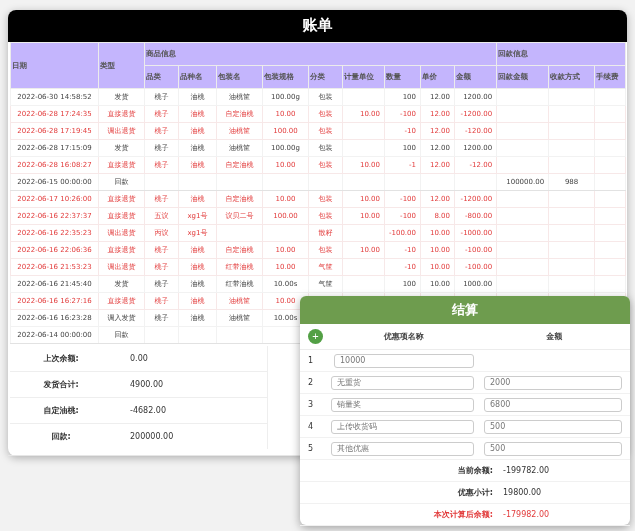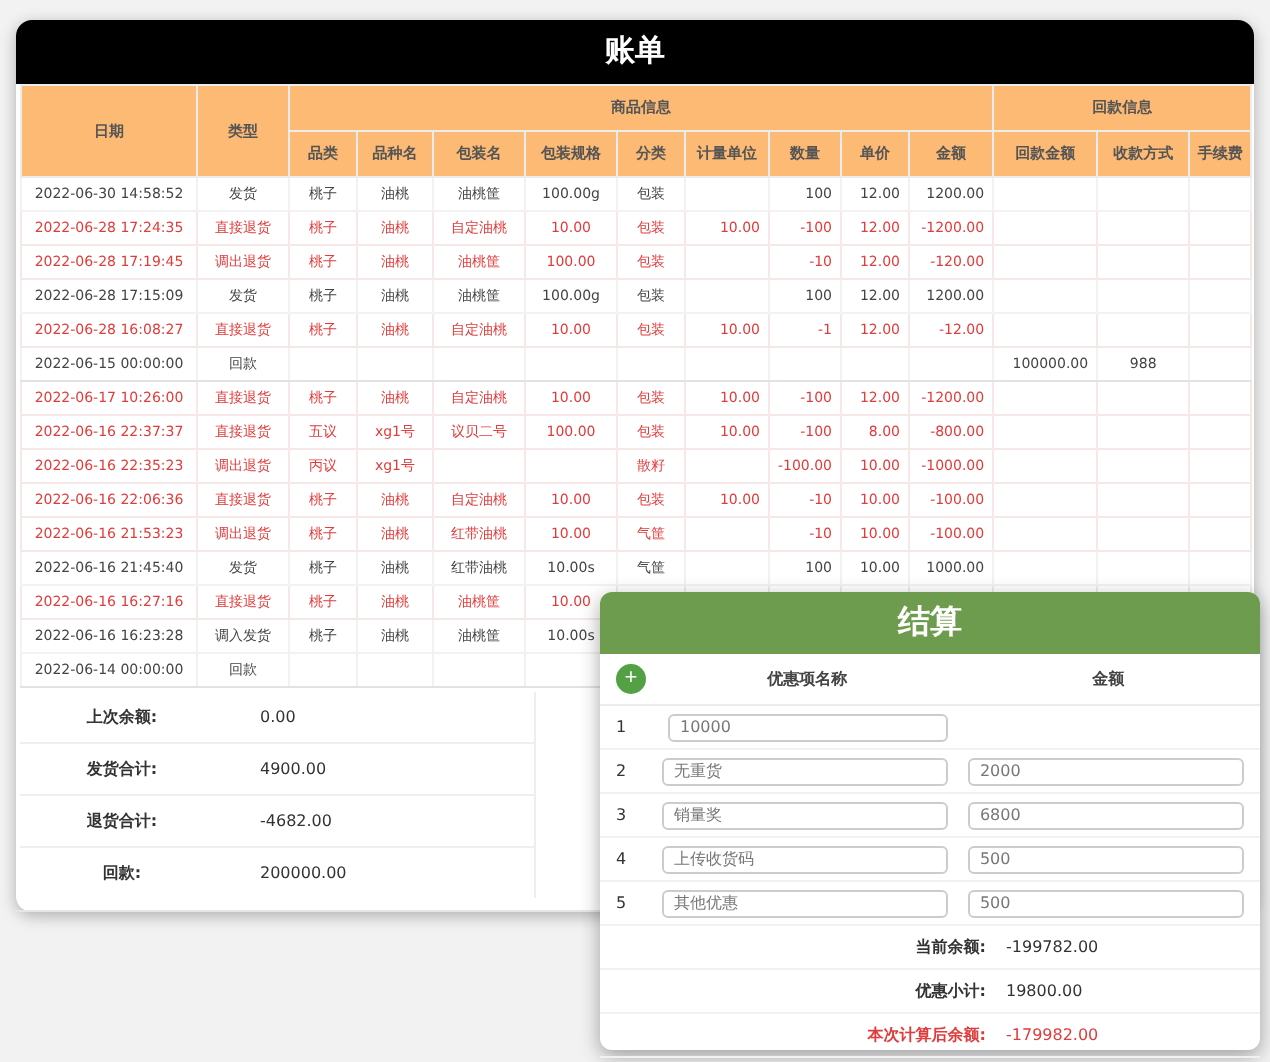--- a/index.html
+++ b/index.html
@@ -17,22 +17,22 @@
   }
   .bill-header{
     background:#000000; color:#fff; text-align:center;
     font-size:15px; font-weight:bold; padding:6px 0 7px;
     border-radius:8px 8px 0 0;
   }
   table.bill-table{
     width:615px; margin:0 2px; border-collapse:collapse; table-layout:fixed;
   }
   .bill-table th{
-    background:#fdba74; color:#555; font-weight:bold; font-size:7.5px;
-    padding:6px 1px; border:1px solid #ececec; text-align:center;
+    background:#c4b5fd; color:#555; font-weight:bold; font-size:7.5px;
+    padding:6px 1px; border:1px solid #ececec; text-align:left;
     white-space:nowrap; overflow:hidden;
   }
   .bill-table td{
     color:#444; font-size:7px; padding:3px 1px;
     border:1px solid #f2f2f2; text-align:center;
     white-space:nowrap; overflow:hidden;
   }
   .bill-table td.num{ text-align:right; padding-right:4px; }
   tr.red td{ color:#e23b3b; border-color:#f7e8e8; }
   tr.pay td{ border-top:1px solid #e2e2e2; border-bottom:1px solid #e2e2e2; }
@@ -49,21 +49,21 @@
   .sum-value{ margin-left:18px; color:#333; }
   .sum-row.red .sum-label, .sum-row.red .sum-value{ color:#e23b3b; }
   
   .settle-card{
     position:absolute; left:300px; top:296px; width:330px; height:229px;
     background:#fff; border-radius:6px;
     box-shadow:0 3px 10px rgba(0,0,0,.35);
   }
   .settle-header{
     background:#6e9c4e; color:#fff; text-align:center;
-    font-size:16px; font-weight:bold; padding:5px 0;
+    font-size:13px; font-weight:bold; padding:5px 0;
     border-radius:6px 6px 0 0;
   }
   .settle-head-row{
     display:flex; align-items:center; padding:5px 8px;
     border-bottom:1px solid #ececec;
   }
   .add-btn{
     width:15px; height:15px; border-radius:50%;
     background:#53a045; color:#fff; border:none;
     font-size:11px; line-height:13px; text-align:center;
@@ -386,21 +386,21 @@
 
   <div class="sum-row">
       <span class="sum-label">上次余额:</span>
       <span class="sum-value">0.00</span>
     </div>
       <div class="sum-row">
       <span class="sum-label">发货合计:</span>
       <span class="sum-value">4900.00</span>
     </div>
       <div class="sum-row">
-      <span class="sum-label">退货合计:</span>
+      <span class="sum-label">自定油桃:</span>
       <span class="sum-value">-4682.00</span>
     </div>
       <div class="sum-row">
       <span class="sum-label">回款:</span>
       <span class="sum-value">200000.00</span>
     </div>
     </div>
 </div>
 
 <div class="settle-card">

